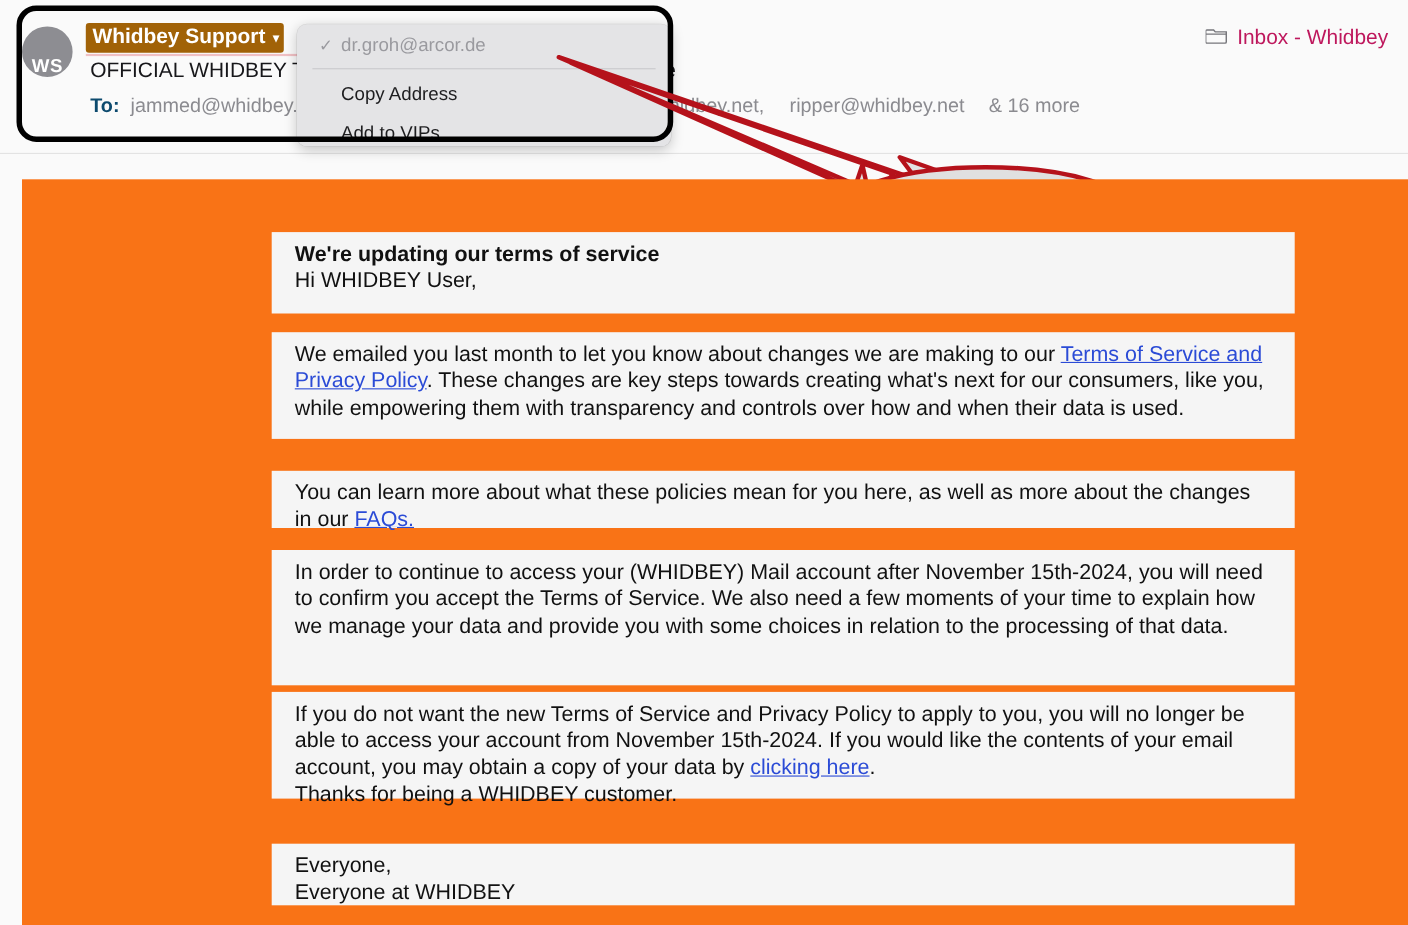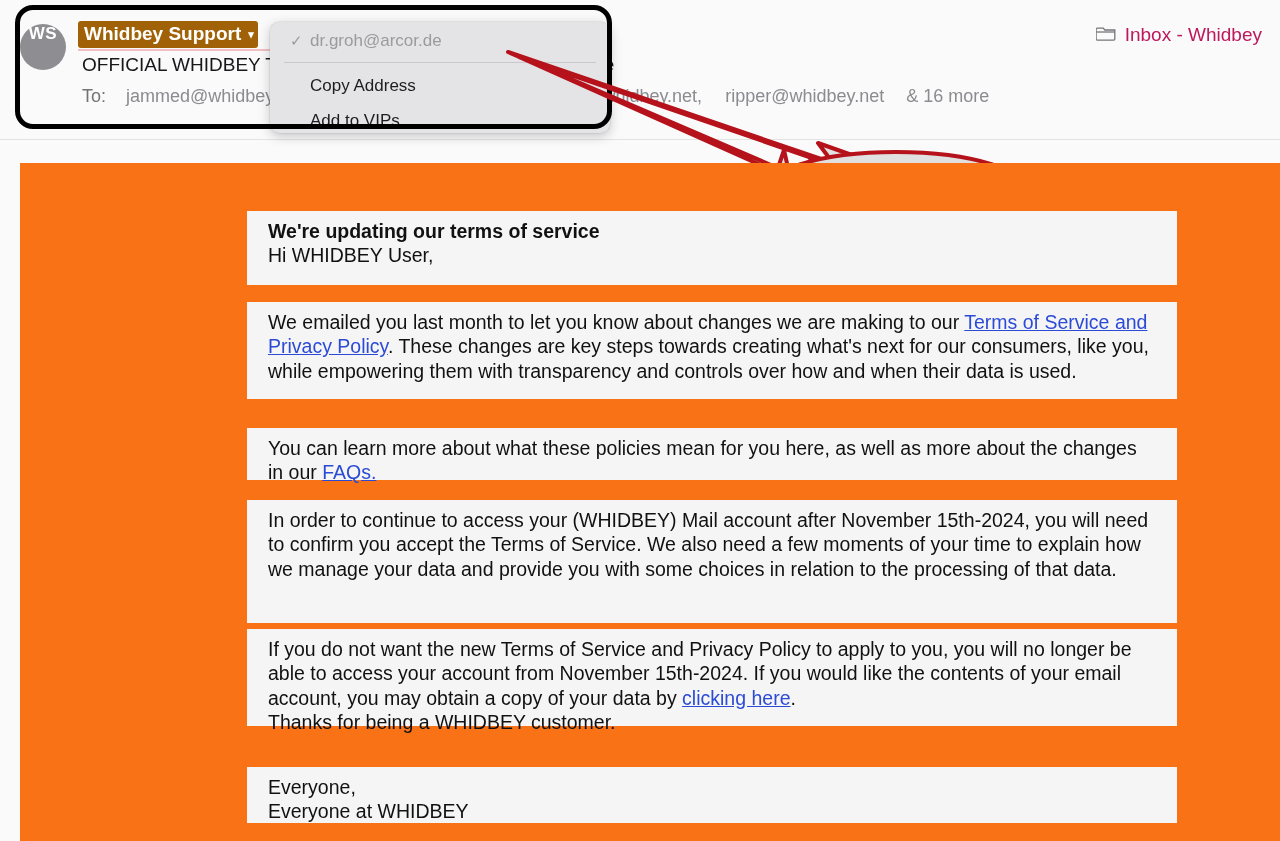--- a/index.html
+++ b/index.html
@@ -34,21 +34,21 @@
     position: absolute;
     left: 20px; top: 24px;
     width: 46px; height: 46px;
     border-radius: 50%;
     background: #8d8d92;
     color: #ffffff;
     font-size: 17px;
     font-weight: bold;
     letter-spacing: .5px;
     display: flex;
-    align-items: flex-start;
+    align-items: flex-end;
     justify-content: center;
   }
 
   .sender-row {
     position: absolute;
     left: 78px; top: 20px;
     height: 28px;
     display: flex;
     align-items: center;
   }
@@ -85,23 +85,23 @@
 
   .to-line {
     position: absolute;
     left: 82px; top: 86px;
     font-size: 18px;
     white-space: nowrap;
     display: flex;
     align-items: baseline;
   }
   .to-label {
-    color: #737373;
-    font-weight: normal;
-    margin-right: 20px;
+    color: #0c4a6e;
+    font-weight: bold;
+    margin-right: 10px;
   }
   .to-recipients { color: #8b8b90; }
   .to-recipients .rcpt { margin-right: 18px; }
   .to-more { color: #8b8b90; margin-left: 4px; }
 
   .mailbox-label {
     position: absolute;
     right: 18px; top: 24px;
     font-size: 19px;
     color: #be185d;

